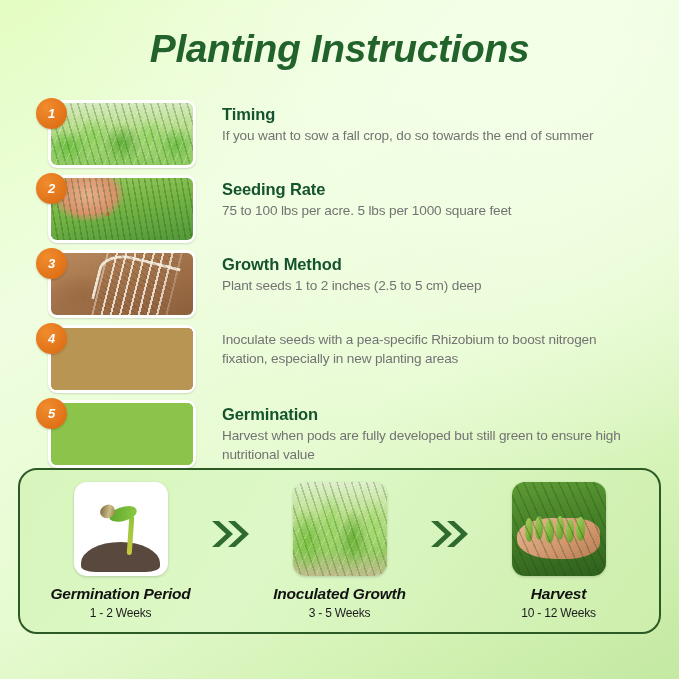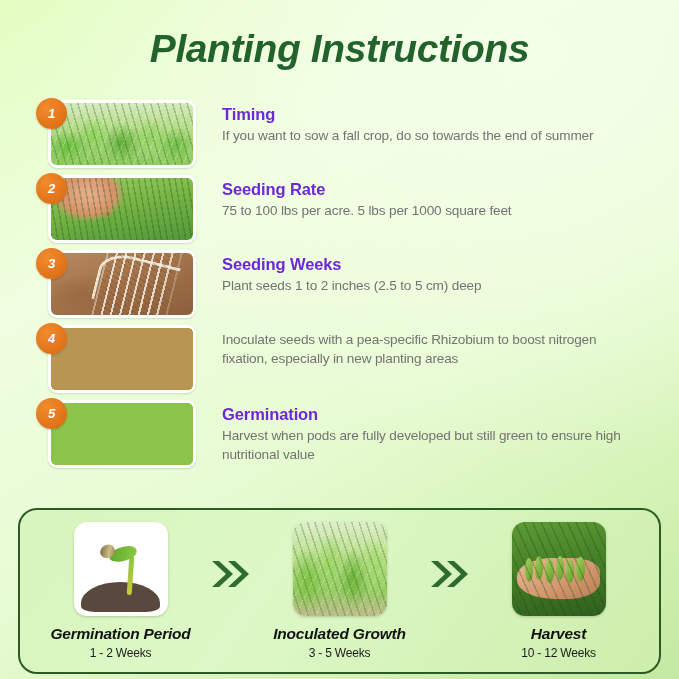--- a/index.html
+++ b/index.html
@@ -101,38 +101,38 @@
 
   .step-text {
     margin-left: 26px;
     padding-top: 4px;
     width: 420px;
   }
 
   .step-title {
     font-size: 16.5px;
     font-weight: bold;
-    color: #6d28d9;
+    color: #14532d;
     line-height: 21px;
     letter-spacing: -0.1px;
   }
 
   .step-desc {
     font-size: 13.6px;
     color: #737373;
     line-height: 18.5px;
     letter-spacing: -0.15px;
     margin-top: 2px;
   }
 
   
   .timeline {
     position: absolute;
     left: 18px;
-    top: 508px;
+    top: 468px;
     width: 643px;
     height: 166px;
     border: 2px solid #2c5a24;
     border-radius: 19px;
     background: linear-gradient(125deg, #d7f5bc 0%, #ddf8c6 40%, #cdeeac 100%);
     display: flex;
     align-items: center;
     justify-content: space-between;
     padding: 0 14px;
   }
@@ -407,21 +407,21 @@
     </div>
 
     <div class="step">
       <div class="thumb-wrap">
         <div class="thumb">
           <div class="art art-soil-rake"></div>
         </div>
         <div class="badge">3</div>
       </div>
       <div class="step-text">
-        <div class="step-title">Seeding Weeks</div>
+        <div class="step-title">Growth Method</div>
         <div class="step-desc">Plant seeds 1 to 2 inches (2.5 to 5 cm) deep</div>
       </div>
     </div>
 
     <div class="step">
       <div class="thumb-wrap">
         <div class="thumb">
           <div class="art art-seeds"></div>
         </div>
         <div class="badge">4</div>

